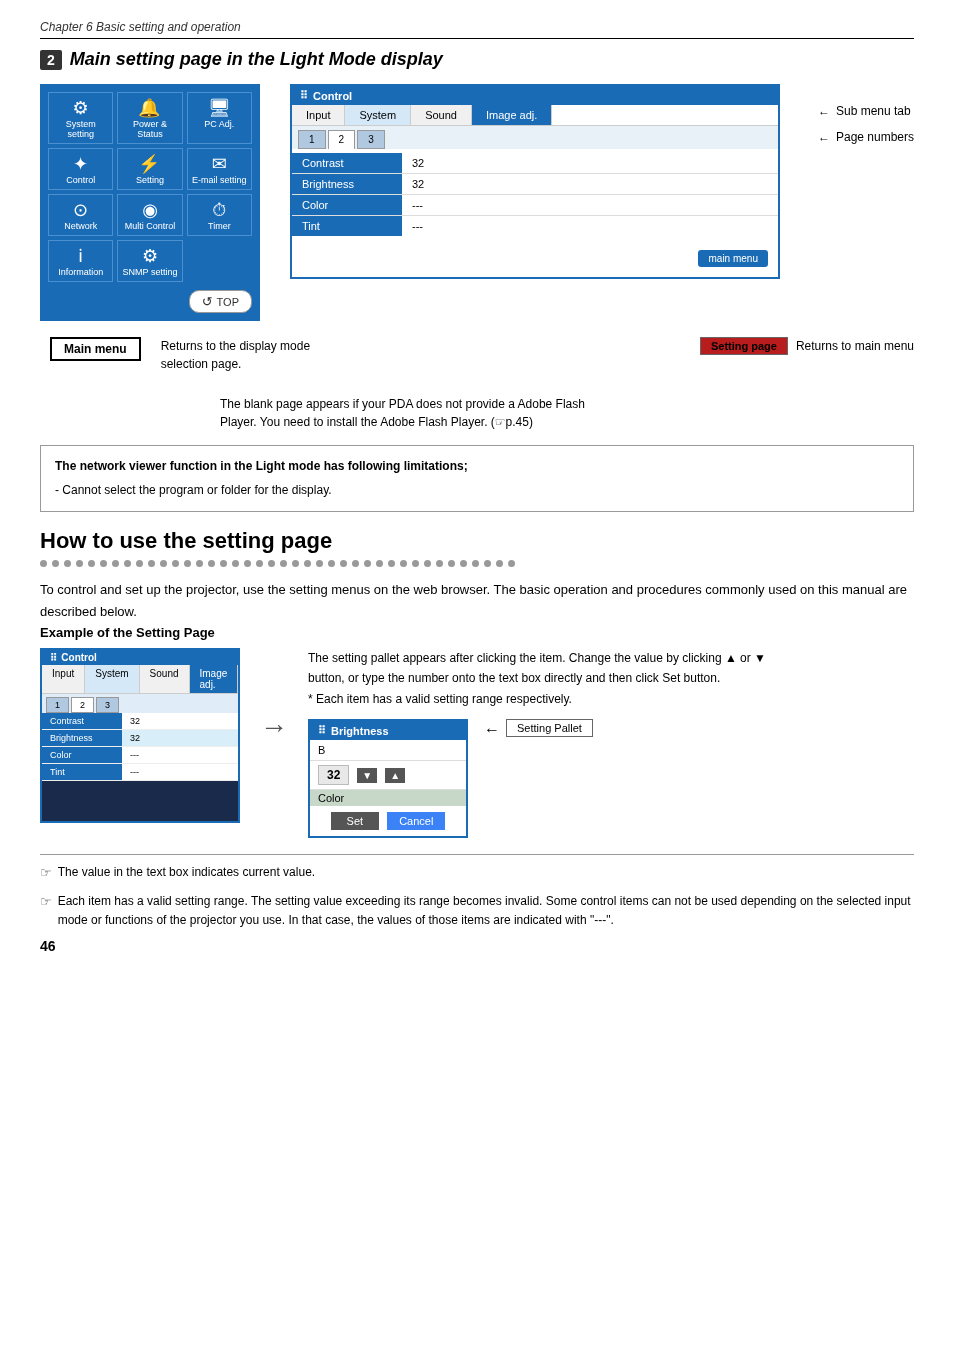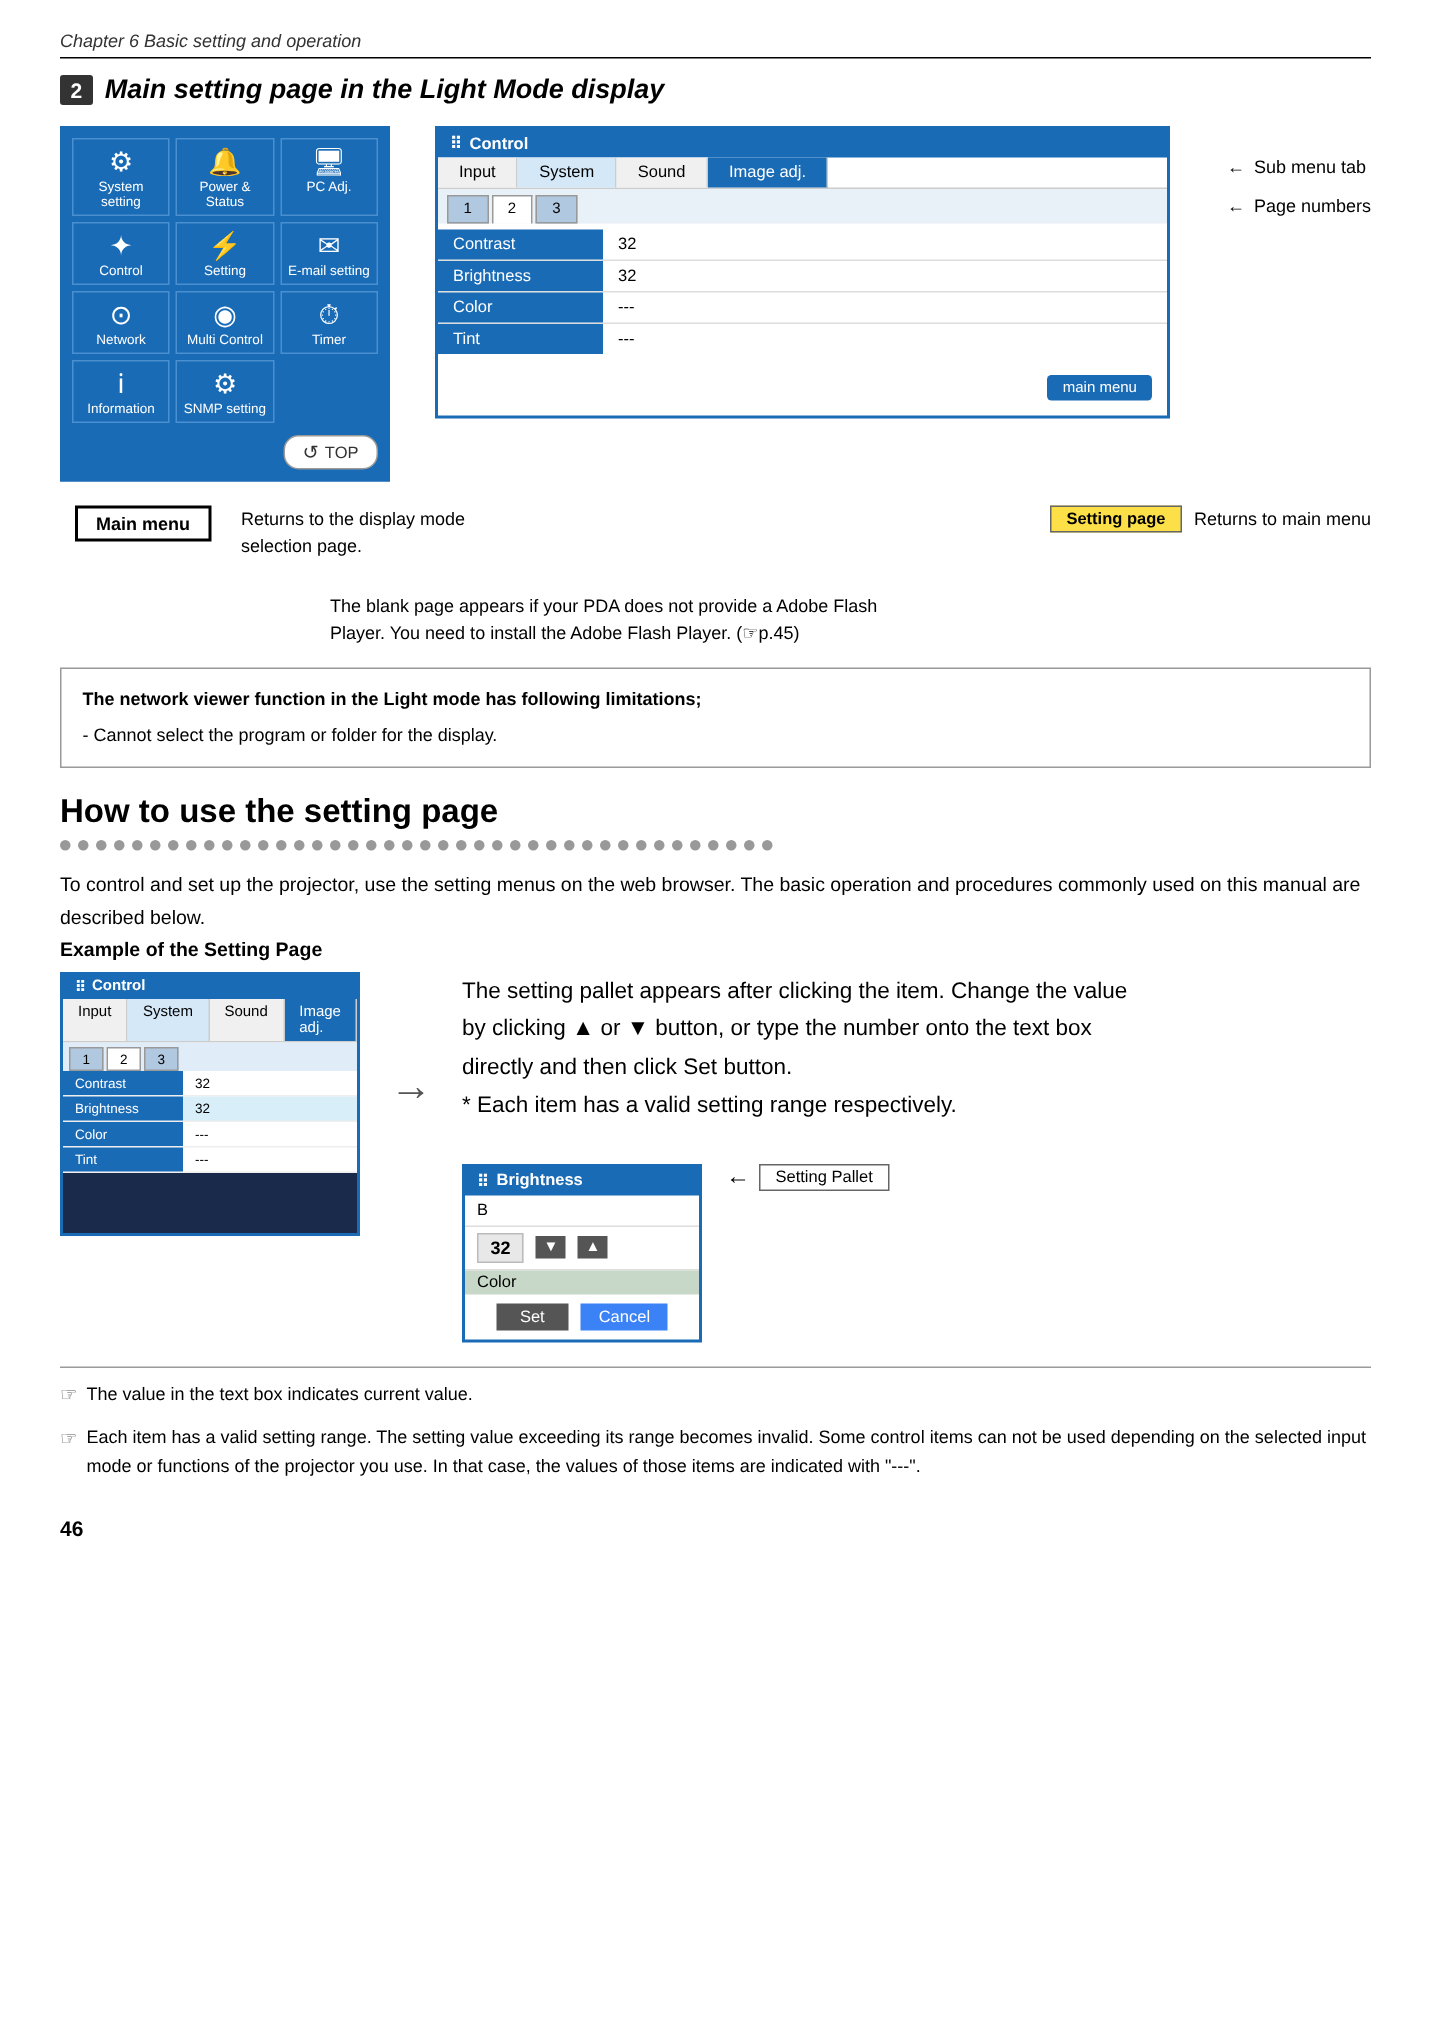--- a/index.html
+++ b/index.html
@@ -184,21 +184,21 @@
       font-size: 10px;
       border-radius: 3px;
       margin: 6px 6px 6px auto;
       display: block;
       width: fit-content;
     }
     .bracket-label {
       border: 1px solid #666;
       padding: 2px 10px;
       font-size: 11px;
-      background: #fde047;
+      background: #b91c1c;
       white-space: nowrap;
       font-weight: bold;
     }
 
     
     .side-labels {
       display: flex;
       flex-direction: column;
       gap: 12px;
       margin-left: 8px;
@@ -289,24 +289,24 @@
     .example-area {
       display: flex;
       gap: 20px;
       margin-bottom: 16px;
       align-items: flex-start;
     }
     .example-right {
       flex: 1;
     }
     .setting-desc {
-      font-size: 15px;
+      font-size: 12px;
       line-height: 1.7;
       max-width: 460px;
-      margin-bottom: 26px;
+      margin-bottom: 10px;
     }
     .pallet-area {
       display: flex;
       gap: 16px;
       align-items: flex-start;
       margin-top: 10px;
     }
     .pallet-box {
       border: 2px solid #1a6bb5;
       background: #fff;
@@ -399,21 +399,21 @@
       flex-shrink: 0;
     }
     hr.bottom-rule {
       border: none;
       border-top: 1px solid #999;
       margin: 14px 0 8px;
     }
     .page-num {
       font-weight: bold;
       font-size: 14px;
-      margin-top: 24px;
+      margin-top: 8px;
     }
     .ctrl-mini {
       border: 2px solid #1a6bb5;
       background: #fff;
       width: 200px;
     }
     .ctrl-mini-header {
       background: #1a6bb5;
       color: #fff;
       padding: 2px 8px;

